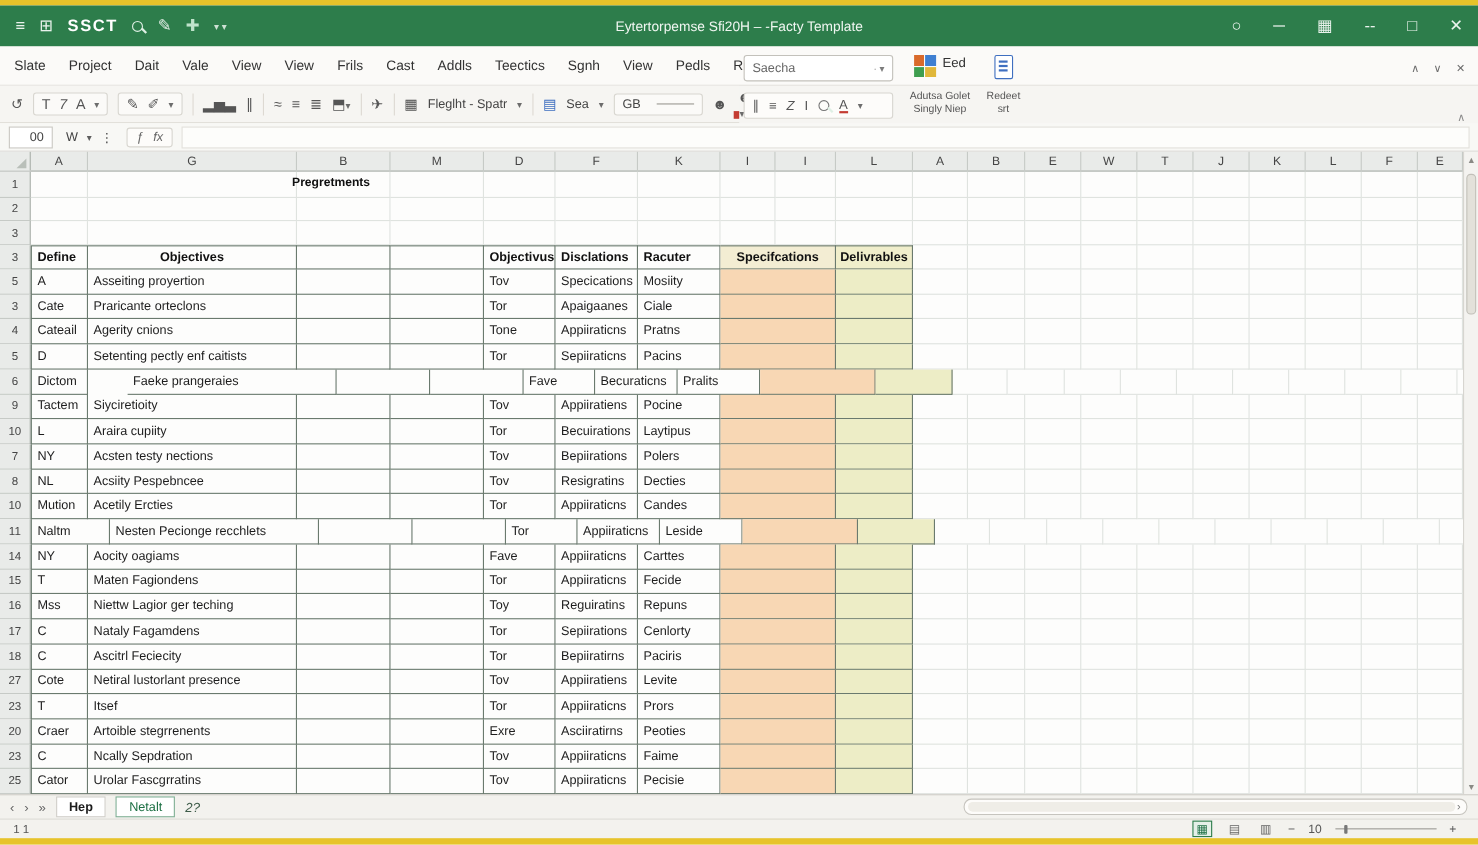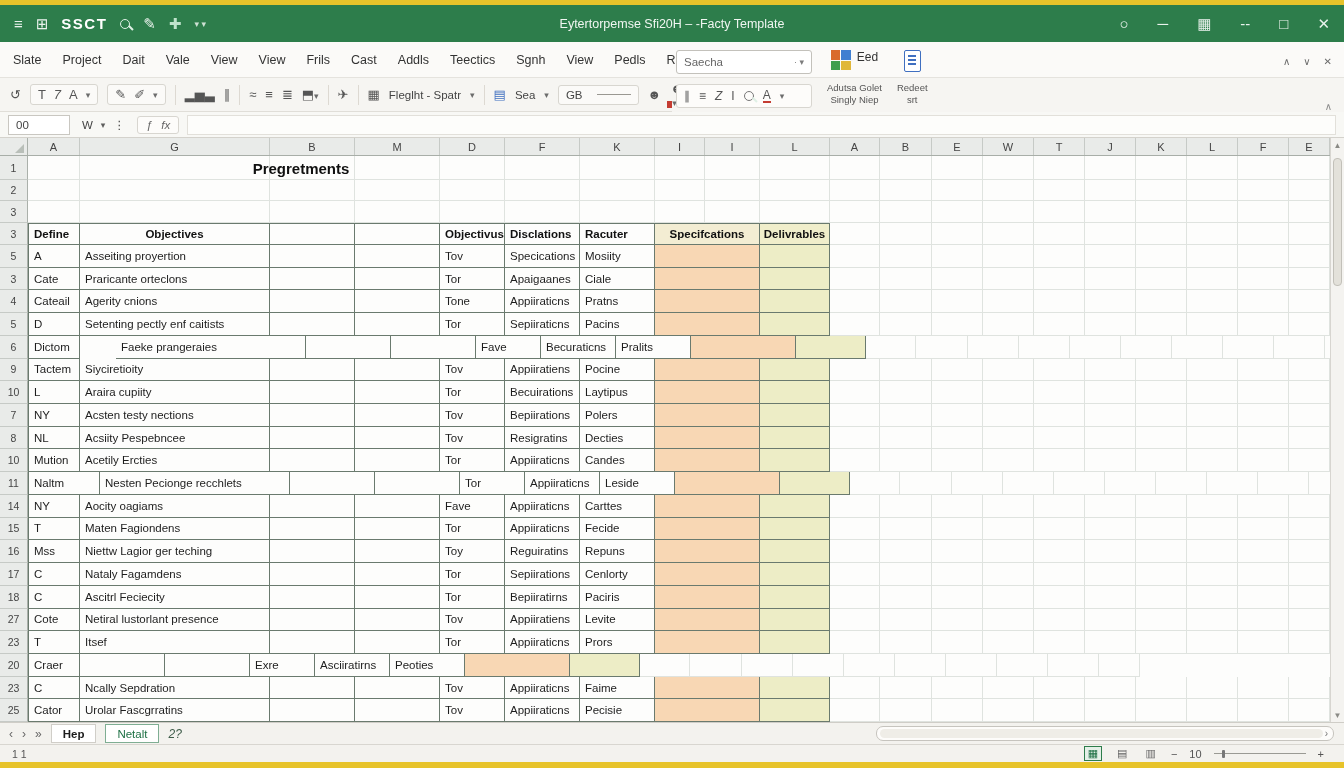--- a/index.html
+++ b/index.html
@@ -51,42 +51,42 @@
   .quadicon{width:20px;height:20px;display:grid;grid-template-columns:1fr 1fr;grid-template-rows:1fr 1fr;gap:1px}
   .quadicon i{display:block}
   .q1{background:#d96a2b}.q2{background:#3f7fd1}.q3{background:#3f9e4f}.q4{background:#e0b73a}
   .docicon{width:17px;height:22px;background:#fff;border:1.5px solid #3f6fc0;border-radius:2px;position:relative}
   .docicon:before{content:"";position:absolute;left:3px;top:4px;width:8px;height:2px;background:#3f6fc0;box-shadow:0 4px 0 #3f6fc0,0 8px 0 #3f6fc0}
   .collapse-ctrls{position:absolute;right:12px;top:56px;font-size:10px;color:#6b6b6b;display:flex;gap:13px;z-index:6}
   .toolbar-collapse{position:absolute;right:12px;top:101px;font-size:10px;color:#8a8a8a;z-index:6}
 
   
   .formulabar{height:26px;background:#f8f8f5;border-bottom:1px solid #d4d2cc;display:flex;align-items:center;padding:2px 8px;gap:8px;flex:0 0 auto;font-size:11.5px;color:#444}
-  .namebox{width:62px;height:20px;background:#fff;border:1px solid #c9c7c1;padding:2px 7px;display:flex;align-items:center}
+  .namebox{width:40px;height:20px;background:#fff;border:1px solid #c9c7c1;padding:2px 18px;display:flex;align-items:center}
   .refgroup{display:flex;align-items:center;gap:8px;padding:0 4px}
   .fxgroup{display:flex;align-items:center;gap:9px;border:1px solid #d8d6d0;border-radius:3px;background:#fdfcfa;padding:2px 8px;font-style:italic;color:#666}
   .formulafield{flex:1;height:20px;background:#fdfdfb;border:1px solid #e2e0da}
 
   
   .sheet{position:relative;height:584px;background:#fdfdfc;flex:0 0 auto}
   .colheaders{display:flex;height:18px;width:1330px;background:var(--hdrbg);border-bottom:1px solid #a8aea8;font-size:11px;color:#454545}
   .corner{width:28px;flex:0 0 auto;border-right:1px solid #aab0aa;position:relative;background:var(--hdrbg)}
   .corner:after{content:"";position:absolute;right:3px;bottom:2px;border-left:9px solid transparent;border-bottom:9px solid #b9bfb9}
   .colh{border-right:1px solid var(--hdrline);display:flex;align-items:center;justify-content:center;flex:0 0 auto;cursor:default}
   .gridbody{position:relative;height:566px;width:1330px;overflow:hidden}
   .grow{display:flex;width:1330px}
   .rownum{width:28px;flex:0 0 auto;background:var(--hdrbg);border-right:1px solid #aab0aa;border-bottom:1px solid var(--hdrline);font-size:10.5px;color:#454545;display:flex;align-items:center;justify-content:center}
   .cell{border-right:1px solid var(--faint);border-bottom:1px solid var(--faint);font-size:11.5px;padding:0 5px;display:flex;align-items:center;white-space:nowrap;overflow:hidden;flex:0 0 auto;color:#1d1d1d;background:transparent}
   .tcell{border-right:1px solid var(--tblb);border-bottom:1px solid var(--tblb)}
   .tcell.first{border-left:1px solid var(--tblb)}
   .hrow .tcell{border-top:1px solid var(--tblb);font-weight:bold;font-size:11.5px;color:#111}
   .ctr{justify-content:center;padding:0 2px}
   .spec{background:var(--spec)} .deliv{background:var(--deliv)}
   .hrow .spec{background:var(--spech)} .hrow .deliv{background:var(--delivh)}
-  .sheet-title{position:absolute;left:196px;top:4px;width:210px;text-align:center;font-weight:bold;font-size:15px;color:#101010}
+  .sheet-title{position:absolute;left:196px;top:4px;width:210px;text-align:center;font-weight:bold;font-size:11px;color:#101010}
   .vscroll{position:absolute;right:0;top:0;width:14px;height:584px;background:#f4f3f0;border-left:1px solid #d7d5d0;display:flex;flex-direction:column;align-items:center}
   .vthumb{position:absolute;top:20px;left:2px;width:9px;height:128px;background:#e3e1da;border:1px solid #c2c0b9;border-radius:4px}
   .varr{font-size:8px;color:#8a8a85;height:14px;display:flex;align-items:center}
   .varr.bottom{position:absolute;bottom:0}
 
   
   .tabsbar{height:22px;background:#f3f2ee;border-top:1px solid #cfcdc7;display:flex;align-items:center;padding:0 9px;gap:9px;font-size:11.5px;position:relative;flex:0 0 auto;color:#555}
   .navarr{font-size:12px;color:#666;cursor:default}
   .tab{padding:1px 11px;background:#fff;border:1px solid #d5d3cd;height:19px;display:flex;align-items:center}
   .tab-hep{font-weight:bold;color:#1c1c1c;border-color:#d0cec8}
@@ -762,20 +762,21 @@
           <div class="cell" style="width: 51px;"></div>
           <div class="cell" style="width: 51px;"></div>
           <div class="cell" style="width: 51px;"></div>
           <div class="cell" style="width: 51px;"></div>
           <div class="cell" style="width: 51px;"></div>
           <div class="cell" style="width: 41px;"></div>
         </div>
         <div class="grow" style="height: 22.72px;">
           <div class="rownum">20</div>
           <div class="cell tcell first" style="width: 52px;">Craer</div>
+          <div class="cell tcell" style="width: 190px;">Artoible stegrrenents</div>
           <div class="cell tcell" style="width: 85px;"></div>
           <div class="cell tcell" style="width: 85px;"></div>
           <div class="cell tcell" style="width: 65px;">Exre</div>
           <div class="cell tcell" style="width: 75px;">Asciiratirns</div>
           <div class="cell tcell" style="width: 75px;">Peoties</div>
           <div class="cell tcell spec" style="width: 105px;"></div>
           <div class="cell tcell deliv" style="width: 70px;"></div>
           <div class="cell" style="width: 50px;"></div>
           <div class="cell" style="width: 52px;"></div>
           <div class="cell" style="width: 51px;"></div>

